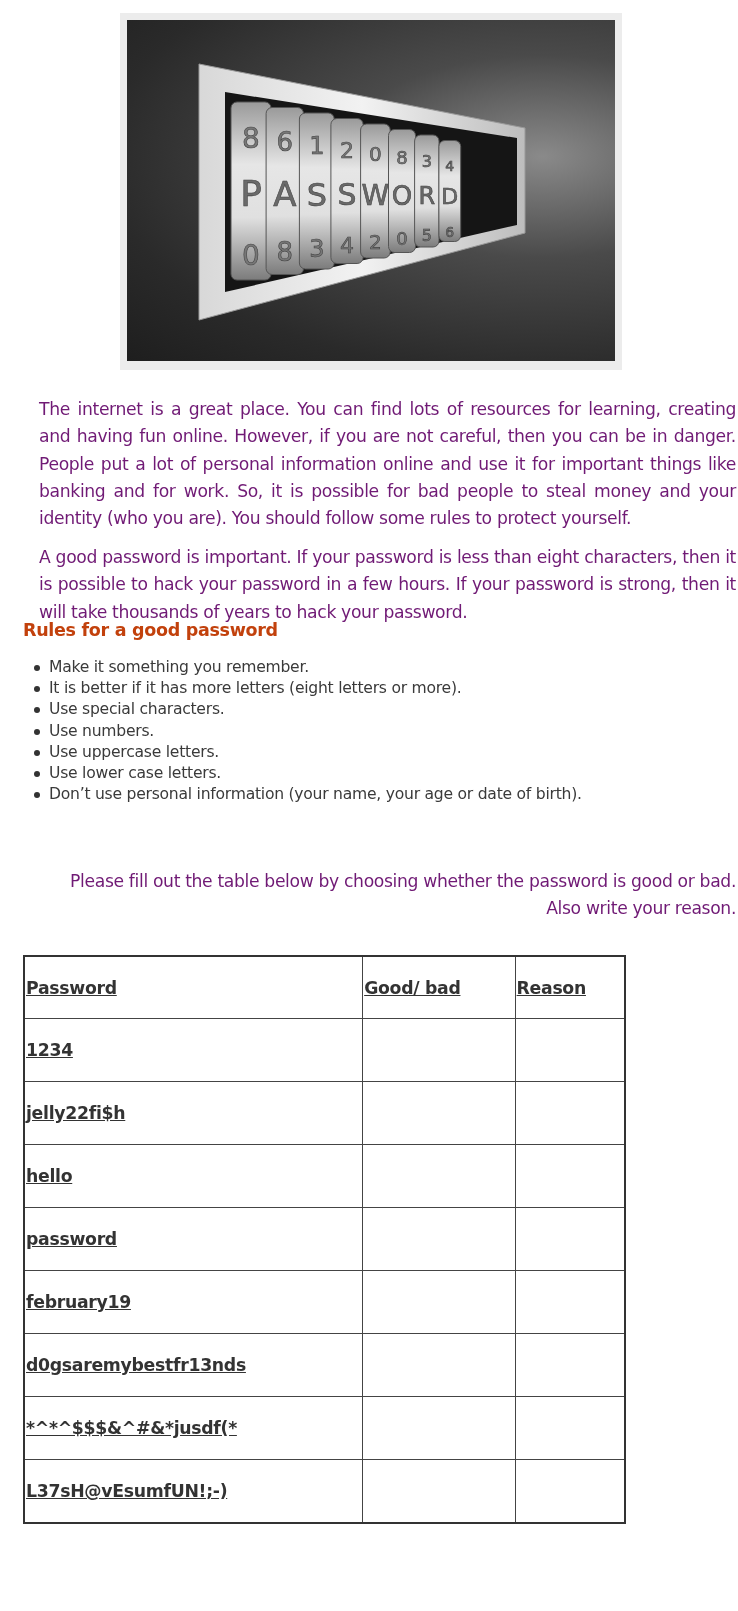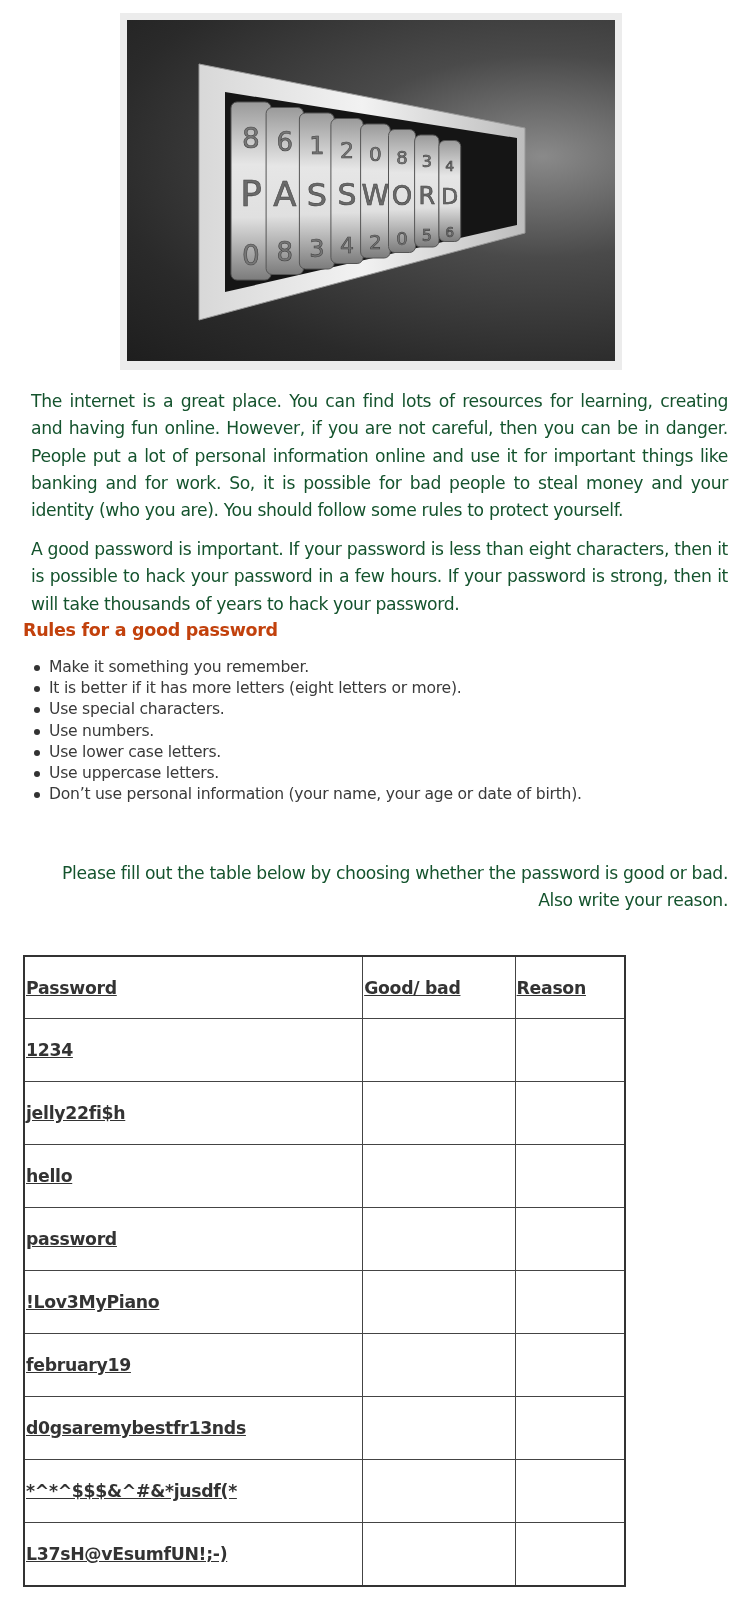--- a/index.html
+++ b/index.html
@@ -12,21 +12,21 @@
     background: #ececec;
   }
   .img-inner {
     position: absolute; left: 7px; top: 7px; width: 488px; height: 341px;
     background: radial-gradient(ellipse at 85% 40%, #8a8a8a 0%, #4a4a4a 35%, #2a2a2a 75%, #1e1e1e 100%);
     overflow: hidden;
   }
   .img-inner svg { position: absolute; left: 0; top: 0; }
   .para {
     position: absolute; left: 23px; width: 697px; font-size: 17.2px; line-height: 27.3px;
-    text-align: justify; margin: 8px; color: #14532d; letter-spacing: -0.35px;
+    text-align: justify; margin: 16px; color: #701a75; letter-spacing: -0.35px;
   }
   .p1 { top: 380px; }
   .p2 { top: 528px; }
   .heading {
     position: absolute; left: 23px; top: 620px; font-size: 17.5px; font-weight: bold;
     margin: 0; color: #c2410c; letter-spacing: -0.3px;
   }
   .rules {
     position: absolute; left: 30px; top: 657px; margin: 0; padding: 0; list-style: none;
     font-size: 15.6px; line-height: 21.2px; color: #3a3a3a; letter-spacing: -0.25px;
@@ -116,22 +116,22 @@
 
 <p class="para p1"> The internet is a great place. You can find lots of resources for learning, creating and having fun online. However, if you are not careful, then you can be in danger. People put a lot of personal information online and use it for important things like banking and for work. So, it is possible for bad people to steal money and your identity (who you are). You should follow some rules to protect yourself.</p>
 <p class="para p2">A good password is important. If your password is less than eight characters, then it is possible to hack your password in a few hours. If your password is strong, then it will take thousands of years to hack your password.</p>
 
 <h3 class="heading">Rules for a good password</h3>
 <ul class="rules">
   <li><span class="dot"></span><span>Make it something you remember.</span></li>
   <li><span class="dot"></span><span>It is better if it has more letters (eight letters or more).</span></li>
   <li><span class="dot"></span><span>Use special characters.</span></li>
   <li><span class="dot"></span><span>Use numbers.</span></li>
+  <li><span class="dot"></span><span>Use uppercase letters.</span></li>
   <li><span class="dot"></span><span>Use lower case letters.</span></li>
-  <li><span class="dot"></span><span>Use uppercase letters.</span></li>
   <li><span class="dot"></span><span>Don’t use personal information (your name, your age or date of birth).</span></li>
 </ul>
 
 <p class="para instr" style="text-align:right;">Please fill out the table below by choosing whether the password is good or bad. Also write your reason.</p>
 
 <table class="pw">
   <thead>
     <tr>
       <th class="c1">Password</th>
       <th class="c2">Good/ bad</th>
@@ -153,25 +153,20 @@
         <td>hello</td>
         <td class="input-cell"><input class="cell-input" value="" style=""></td>
         <td class="input-cell"><input class="cell-input" value="" style=""></td>
       </tr>
       <tr>
         <td>password</td>
         <td class="input-cell"><input class="cell-input" value="" style=""></td>
         <td class="input-cell"><input class="cell-input" value="" style=""></td>
       </tr>
       <tr>
-        <td>!Lov3MyPiano</td>
-        <td class="input-cell"><input class="cell-input" value="" style=""></td>
-        <td class="input-cell"><input class="cell-input" value="" style=""></td>
-      </tr>
-      <tr>
         <td>february19</td>
         <td class="input-cell"><input class="cell-input" value="" style=""></td>
         <td class="input-cell"><input class="cell-input" value="" style=""></td>
       </tr>
       <tr>
         <td>d0gsaremybestfr13nds</td>
         <td class="input-cell"><input class="cell-input" value="" style=""></td>
         <td class="input-cell"><input class="cell-input" value="" style=""></td>
       </tr>
       <tr>

